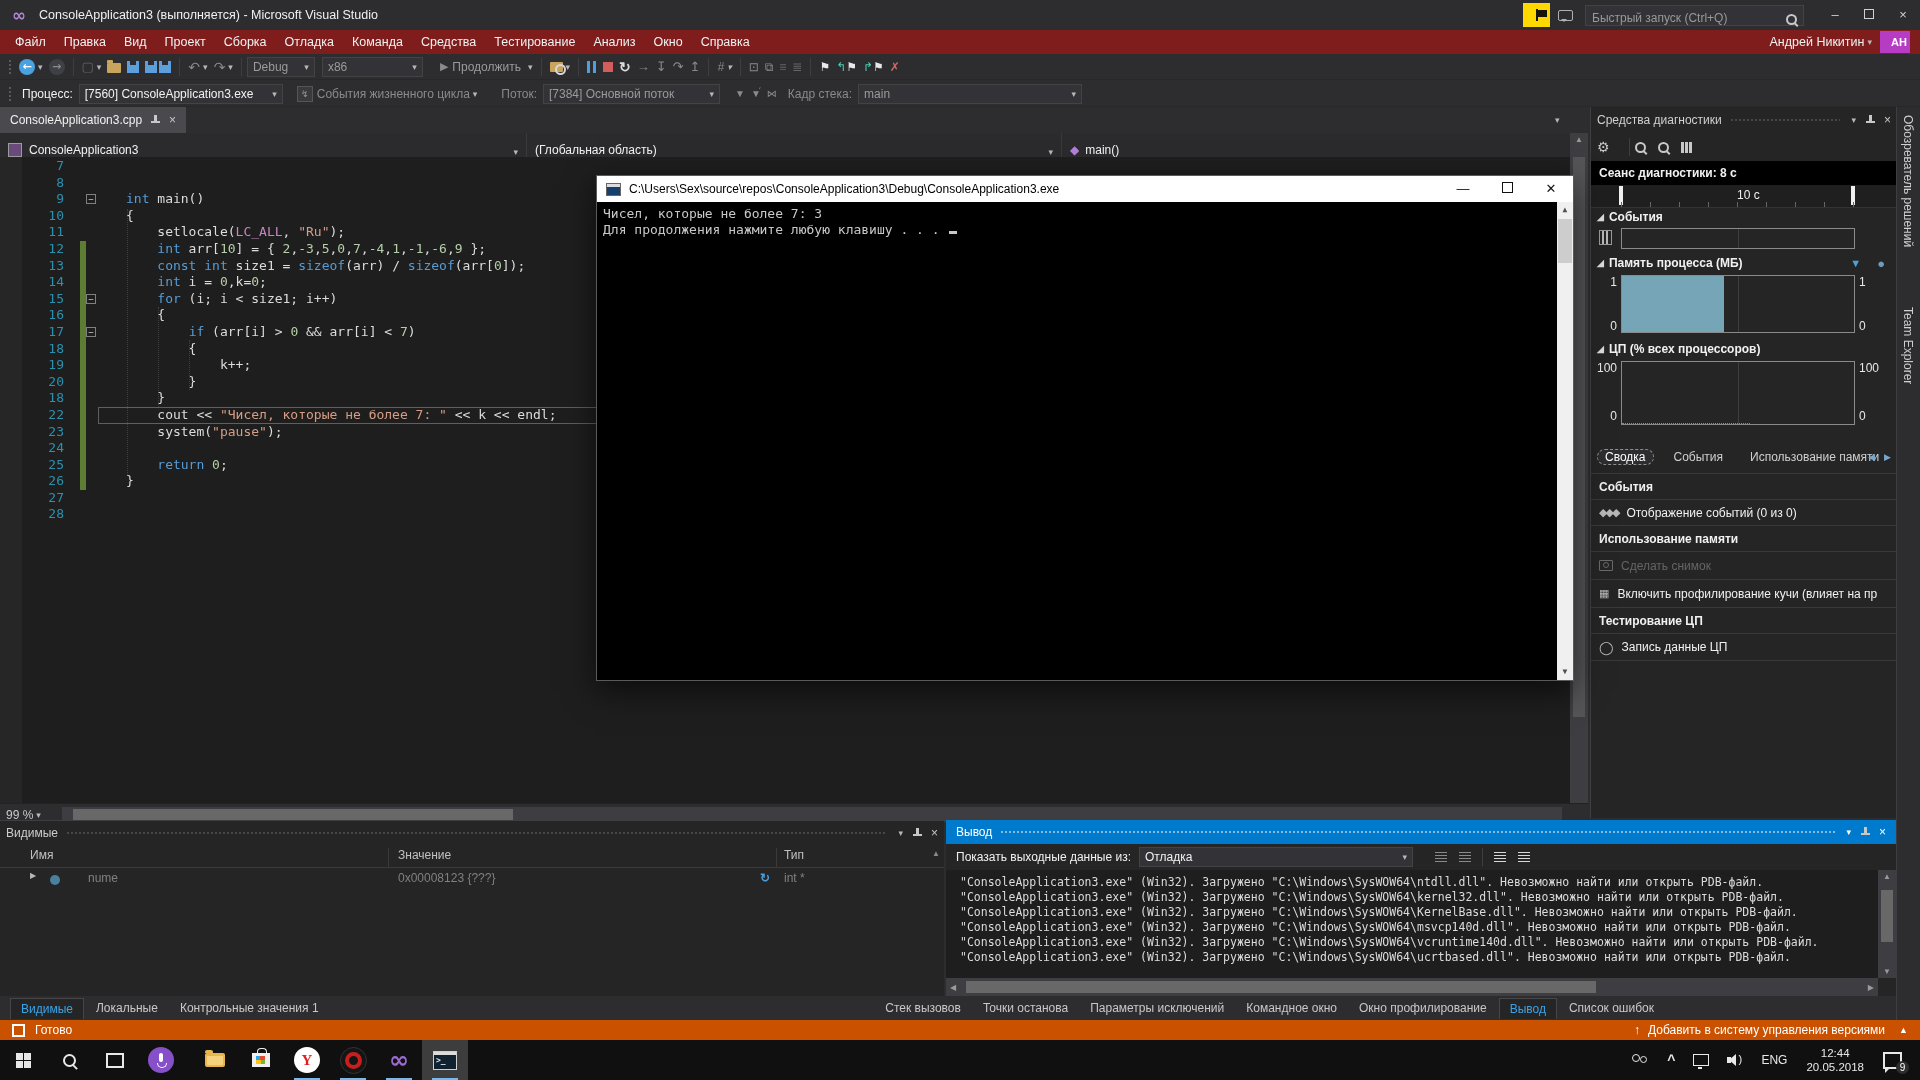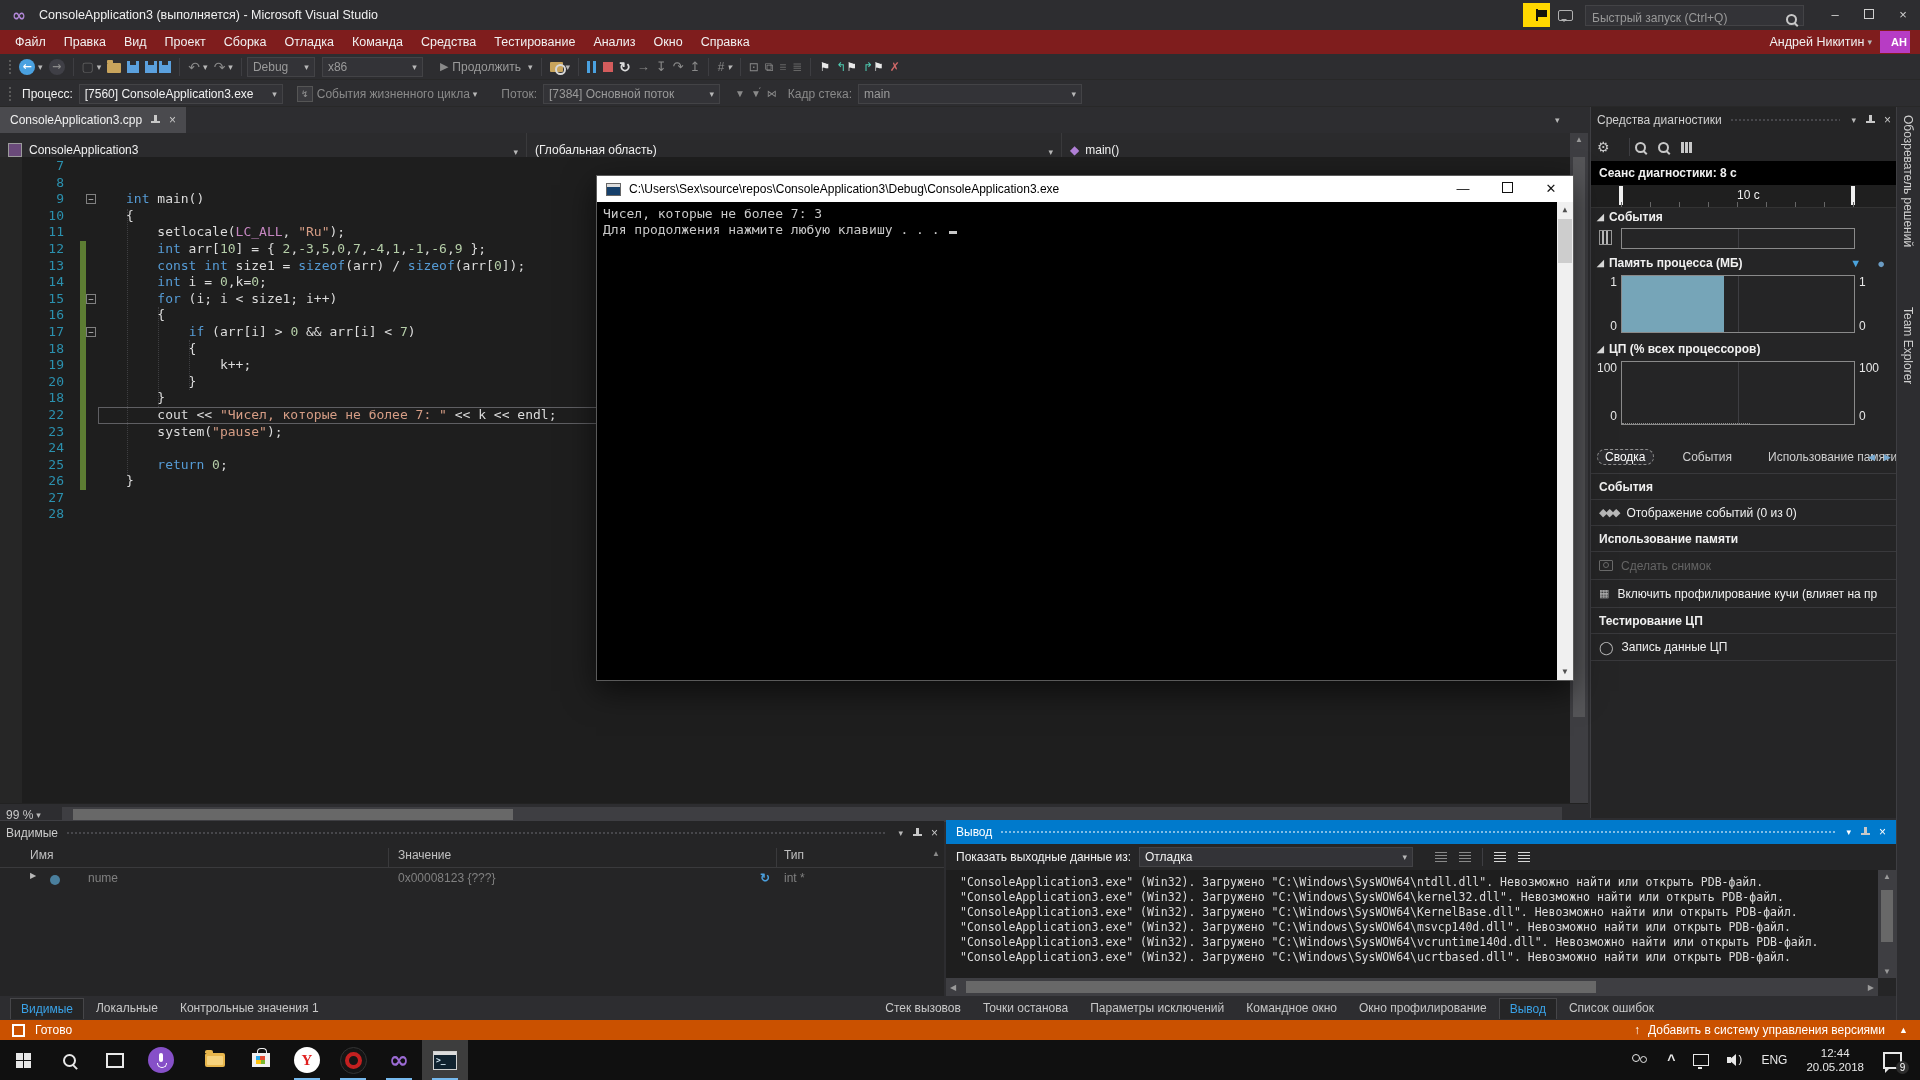--- a/index.html
+++ b/index.html
@@ -99,21 +99,21 @@
   .rmark{position:absolute;top:1px;width:4px;height:19px;background:#f0f0f0;}
   .sechdr{display:flex;align-items:center;height:20px;padding:0 6px;font-weight:bold;color:#f1f1f1;}
   .exp{font-size:9px;margin-right:5px;color:#dcdcdc;}
   .chartbox{position:absolute;left:30px;width:234px;border:1px solid #8a8a8a;box-sizing:border-box;}
   .chartbox .mid{position:absolute;left:50%;top:0;bottom:0;width:1px;background:#3e3e42;}
   .axl{position:absolute;width:26px;text-align:right;color:#e8e8e8;}
   .axr{position:absolute;left:268px;color:#e8e8e8;}
   #memfill{position:absolute;left:0;top:0;bottom:0;background:#76a5b8;}
   .trkpause{width:11px;height:13px;border:1px solid #9a9a9a;background:linear-gradient(90deg,transparent 0 2px,#b8b8b8 2px 4px,transparent 4px 6px,#b8b8b8 6px 8px,transparent 8px);}
   #diag-tabs{position:absolute;top:338px;left:0;right:0;height:24px;display:flex;align-items:center;padding-left:6px;color:#cfcfcf;}
-  #diag-tabs .dtab{padding:0 7px;margin-right:22px;white-space:nowrap;border-radius:10px;}
+  #diag-tabs .dtab{padding:0 7px;margin-right:13px;white-space:nowrap;border-radius:10px;}
   #diag-tabs .dtab.active{border:1px dashed #909090;background:#2d2d30;color:#fff;}
   .sumrow{position:absolute;left:0;right:0;height:26px;border-top:1px solid #39393c;display:flex;align-items:center;padding:0 8px;box-sizing:border-box;white-space:nowrap;}
   .sumhdr{font-weight:bold;color:#f1f1f1;}
   .sumic{margin-right:8px;color:#b8b8b8;font-size:11px;}
   .cam{width:12px;height:9px;border:1px solid #6a6a6a;border-radius:1px;position:relative;margin-right:8px;}
   .cam::after{content:'';position:absolute;left:3px;top:1px;width:4px;height:4px;border:1px solid #6a6a6a;border-radius:50%;}
   
   #side-strip{top:0;left:1896px;width:24px;height:913px;background:#2d2d30;border-left:1px solid #3e3e42;}
   .vtab{writing-mode:vertical-rl;color:#d0d0d0;font-size:12px;position:absolute;left:4px;}
   

